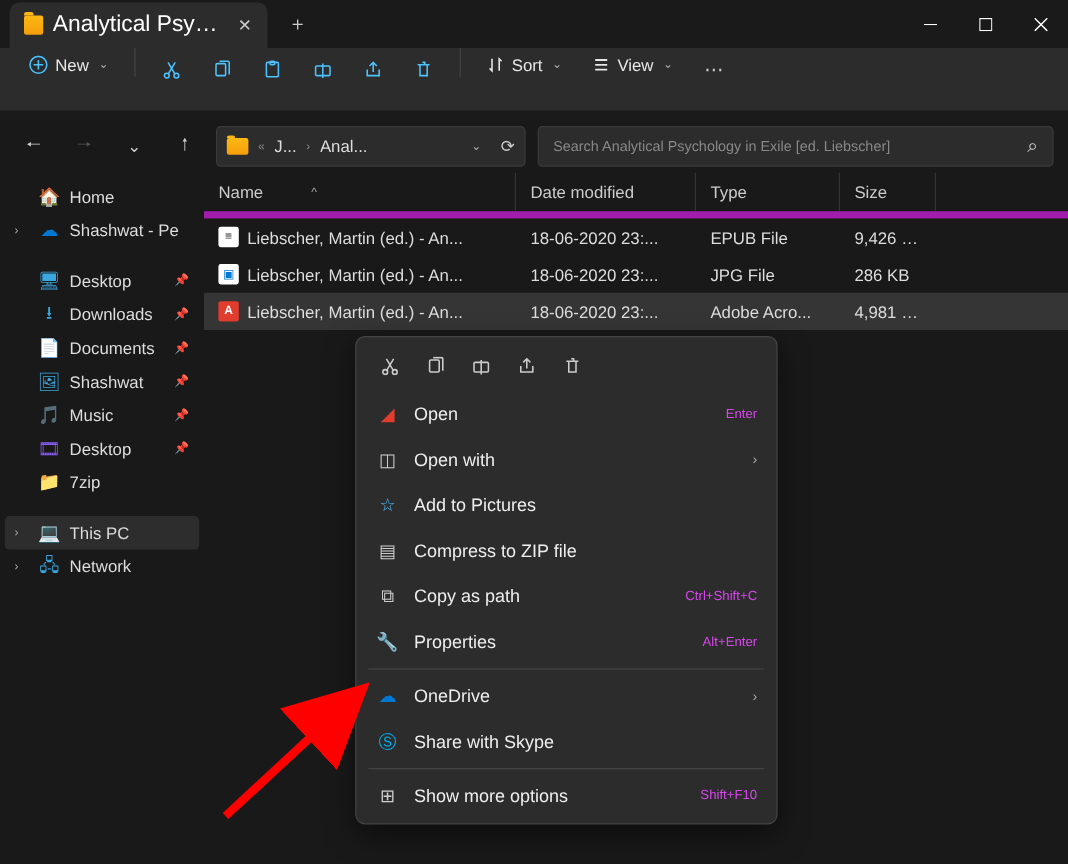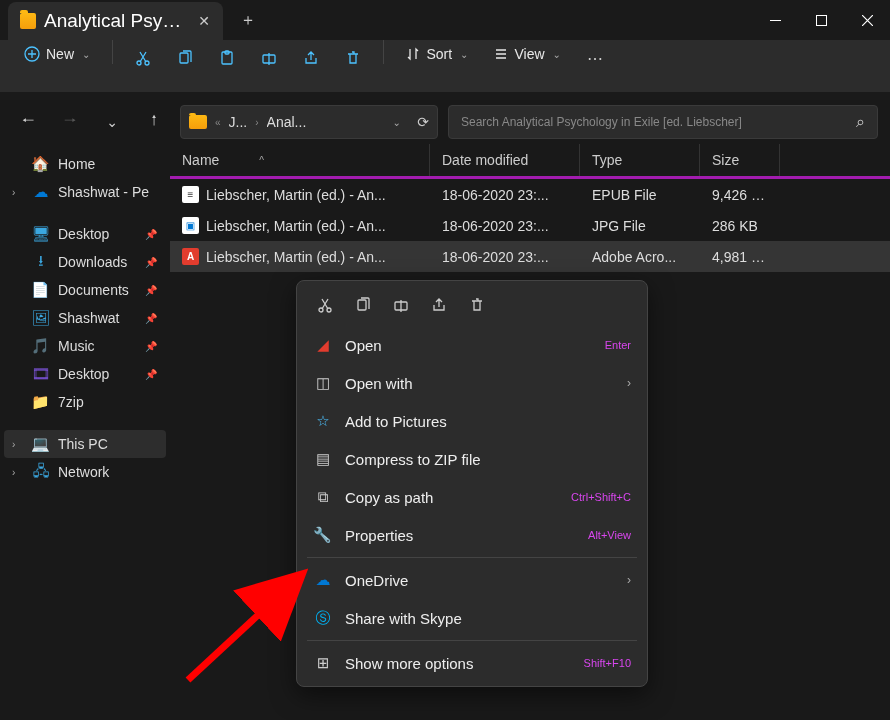--- a/index.html
+++ b/index.html
@@ -35,21 +35,21 @@
 .search .sicon{color:#ccc}
 .body{display:flex;height:calc(100% - 144px);background:#191919}
 .sidebar{width:170px;background:#191919;padding:6px 4px;overflow-y:auto}
 .sitem{display:flex;align-items:center;gap:8px;padding:5px 8px;border-radius:4px;font-size:14px;color:#ddd;cursor:default;white-space:nowrap}
 .sitem.sel{background:#2d2d2d}
 .sitem .exp{width:12px;color:#aaa;font-size:10px}
 .sitem .ico{width:18px;height:18px;display:flex;align-items:center;justify-content:center;font-size:15px}
 .sitem .pin{margin-left:auto;color:#888;font-size:10px}
 .sgap{height:14px}
 .content{flex:1;background:#191919;position:relative}
-.chead{display:flex;border-bottom:3px solid #a21caf;font-size:14px;color:#ccc}
+.chead{display:flex;border-bottom:6px solid #a21caf;font-size:14px;color:#ccc}
 .chead>div{padding:8px 12px;border-right:1px solid #333}
 .c-name{width:260px;display:flex;align-items:center;gap:40px}
 .c-name .sort{font-size:10px;color:#aaa}
 .c-date{width:150px}
 .c-type{width:120px}
 .c-size{width:80px}
 .row{display:flex;align-items:center;font-size:14px;color:#ddd;padding:4px 0}
 .row.sel{background:#353535}
 .row>div{padding:3px 12px;overflow:hidden;text-overflow:ellipsis;white-space:nowrap}
 .row .r-name{width:260px;display:flex;align-items:center;gap:7px}
@@ -341,21 +341,21 @@
       <span>Compress to ZIP file</span>
     </div>
   <div class="citem">
       <span class="cicn">⧉</span>
       <span>Copy as path</span>
       <span class="short">Ctrl+Shift+C</span>
     </div>
   <div class="citem">
       <span class="cicn">🔧</span>
       <span>Properties</span>
-      <span class="short">Alt+View</span>
+      <span class="short">Alt+Enter</span>
     </div>
   <div class="csep"></div>
   <div class="citem">
       <span class="cicn" style="color:#0078d4">☁</span>
       <span>OneDrive</span>
       <span class="arrow">›</span>
     </div>
   <div class="citem">
       <span class="cicn" style="color:#00aff0">Ⓢ</span>
       <span>Share with Skype</span>

